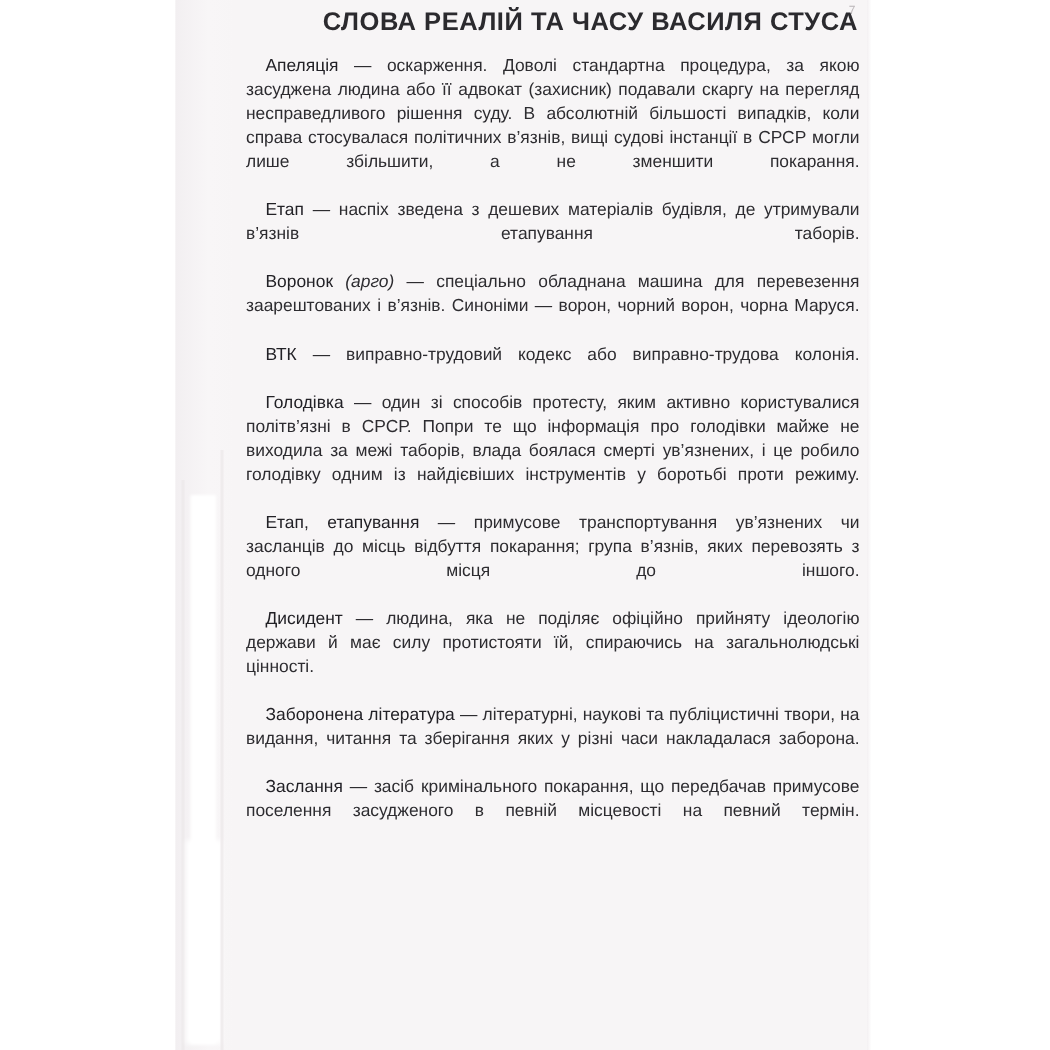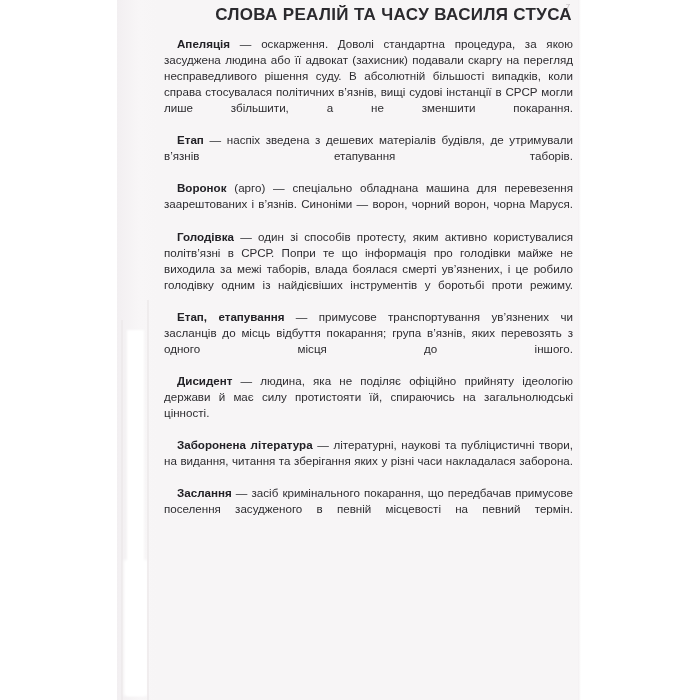--- a/index.html
+++ b/index.html
@@ -125,26 +125,27 @@
     line-height: 16.05px;
     color: #2d2c30;
     text-align: justify;
     text-justify: inter-word;
     text-indent: 13px;
     hyphens: manual;
     -webkit-hyphens: manual;
   }
 
   .entry .term {
-    font-weight: bold;
+    font-weight: normal;
     color: #222126;
     margin-top: 35px;
   }
 
   .entry .argo {
+    font-style: italic;
   }
 
   
   .entry::after {
     content: "";
     display: inline-block;
     width: 100%;
   }
 </style>
 </head>
@@ -162,20 +163,21 @@
 
   <div class="folio">7</div>
 
   <div class="running-head">СЛОВА РЕАЛІЙ ТА ЧАСУ ВАСИЛЯ СТУСА</div>
 
   <div class="text-column">
 
   <p class="entry"><span class="term">Апеляція</span> <span>—</span> <span>оскарження. Доволі стандартна процедура, за якою засуджена людина або її адвокат (захисник) подавали скаргу на перегляд несправедливого рішення суду. В абсолютній більшості випадків, коли справа стосувалася політичних в’язнів, вищі судові інстанції в СРСР могли лише збільшити, а не зменшити покарання.</span></p>
       <p class="entry"><span class="term">Етап</span> <span>—</span> <span>наспіх зведена з дешевих матеріалів будівля, де утримували в’язнів етапування таборів.</span></p>
       <p class="entry"><span class="term">Воронок</span> <span class="argo">(арго)</span> <span>—</span> <span>спеціально обладнана машина для перевезення заарештованих і в’язнів. Синоніми — ворон, чорний ворон, чорна Маруся.</span></p>
+      <p class="entry"><span class="term">ВТК</span> <span>—</span> <span>виправно-трудовий кодекс або виправно-трудова колонія.</span></p>
       <p class="entry"><span class="term">Голодівка</span> <span>—</span> <span>один зі способів протесту, яким активно користувалися політв’язні в СРСР. Попри те що інформація про голодівки майже не виходила за межі таборів, влада боялася смерті ув’язнених, і це робило голодівку одним із найдієвіших інструментів у боротьбі проти режиму.</span></p>
       <p class="entry"><span class="term">Етап, етапування</span> <span>—</span> <span>примусове транспортування ув’язнених чи засланців до місць відбуття покарання; група в’язнів, яких перевозять з одного місця до іншого.</span></p>
       <p class="entry"><span class="term">Дисидент</span> <span>—</span> <span>людина, яка не поділяє офіційно прийняту ідеологію держави й має силу протистояти їй, спираючись на загальнолюдські цінності.</span></p>
       <p class="entry"><span class="term">Заборонена література</span> <span>—</span> <span>літературні, наукові та публіцистичні твори, на видання, читання та зберігання яких у різні часи накладалася заборона.</span></p>
       <p class="entry"><span class="term">Заслання</span> <span>—</span> <span>засіб кримінального покарання, що передбачав примусове поселення засудженого в певній місцевості на певний термін.</span></p>
     </div>
 
 </div>
 
 </body></html>

